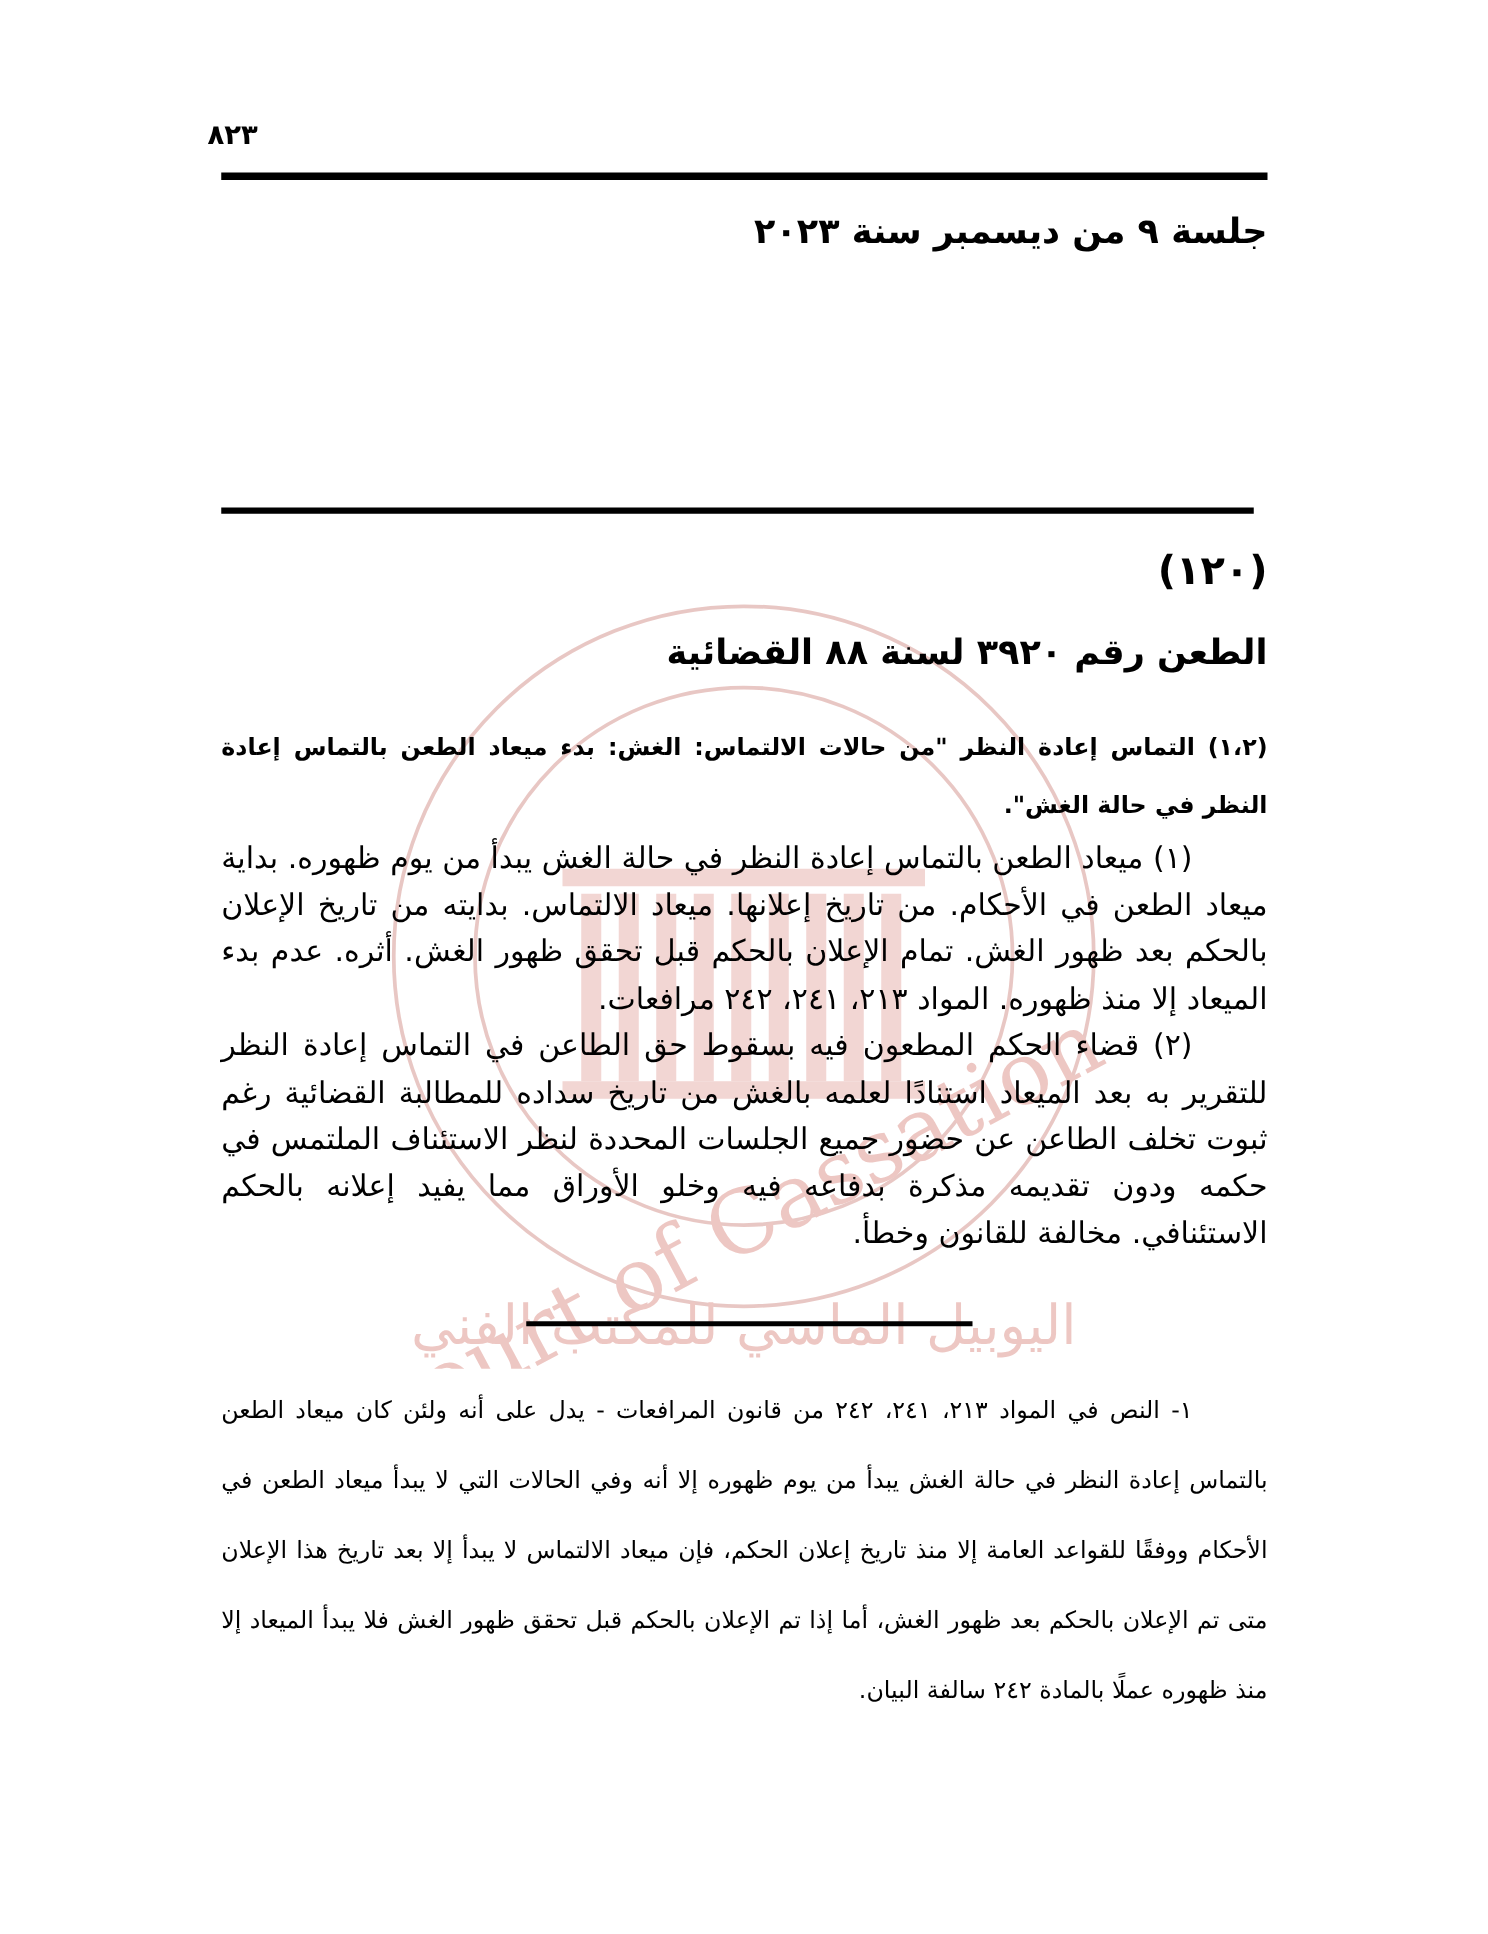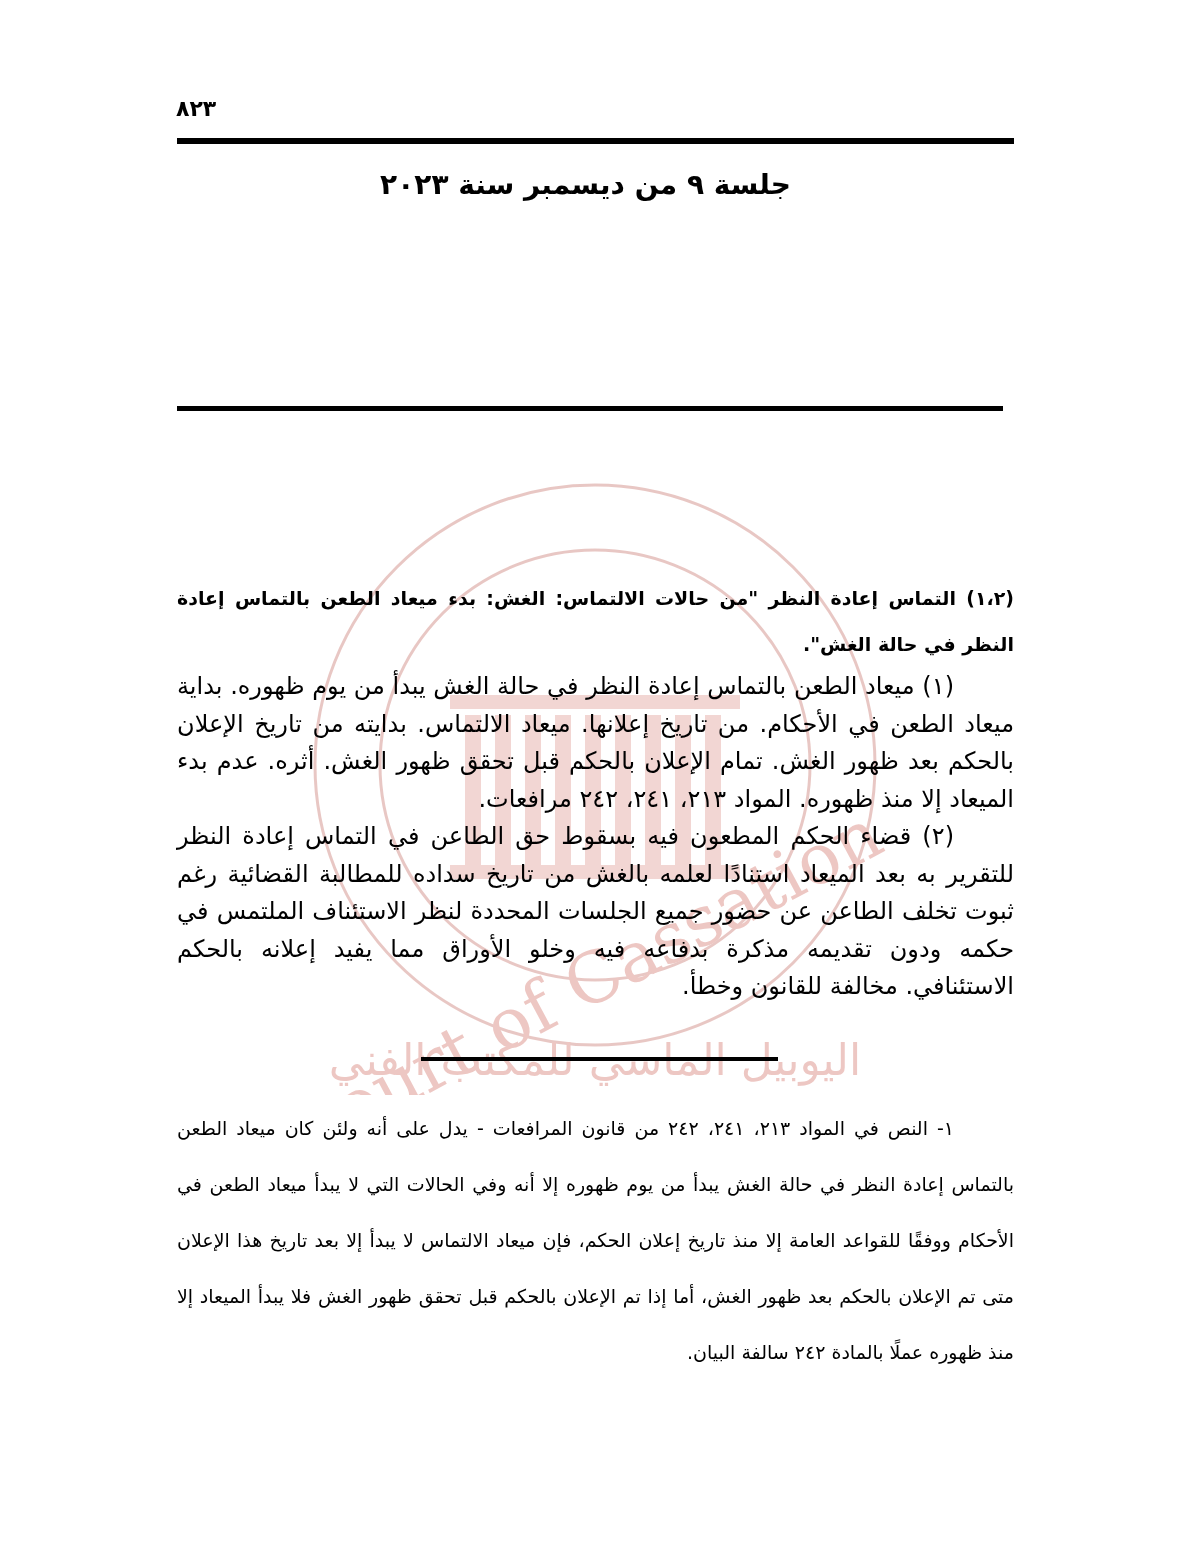--- a/index.html
+++ b/index.html
@@ -2,30 +2,30 @@
 <html lang="ar" dir="rtl"><head>
 <meta charset="utf-8">
 <style>
   html, body { margin:0; padding:0; }
   body {
     width:1190px; height:1547px; background:#ffffff; position:relative; overflow:hidden;
     font-family:"DejaVu Sans", "Liberation Sans", sans-serif; color:#000;
   }
   .page { position:absolute; left:0; top:0; width:1190px; height:1547px; }
   .page-number {
-    position:absolute; left:176px; top:96px; direction:rtl;
+    position:absolute; left:166px; top:96px; direction:rtl;
     font-family:"DejaVu Sans", sans-serif; font-size:22px; font-weight:bold;
   }
   .rule { position:absolute; background:#000; }
   .rule-top { left:177px; top:138px; width:837px; height:6px; }
   .rule-mid { left:177px; top:406px; width:826px; height:5px; }
   .rule-short { left:421px; top:1057px; width:357px; height:4px; }
 
   .center-title {
-    position:absolute; left:167px; width:837px; text-align:center; font-weight:bold;
+    position:absolute; left:177px; width:837px; font-weight:bold;
     font-family:"DejaVu Sans", sans-serif;
   }
   .session-date { top:168px; font-size:28px; }
   .ruling-num { top:437px; font-size:32px; }
   .appeal-title { top:505px; font-size:28px; }
 
   .block {
     position:absolute; left:177px; width:837px; direction:rtl; text-align:justify;
     text-align-last:right;
   }
@@ -75,20 +75,22 @@
   </svg>
 
   <div class="page-number">٨٢٣</div>
   <div class="rule rule-top"></div>
 
   <div class="center-title session-date">جلسة ٩ من ديسمبر سنة ٢٠٢٣</div>
 
 
   <div class="rule rule-mid"></div>
 
+  <div class="center-title ruling-num">(١٢٠)</div>
+  <div class="center-title appeal-title">الطعن رقم ٣٩٢٠ لسنة ٨٨ القضائية</div>
 
   <div class="block headnote-title">
     <p>(١،٢) التماس إعادة النظر "من حالات الالتماس: الغش: بدء ميعاد الطعن بالتماس إعادة النظر في حالة الغش".</p>
   </div>
 
   <div class="block headnote">
     <p>(١) ميعاد الطعن بالتماس إعادة النظر في حالة الغش يبدأ من يوم ظهوره. بداية ميعاد الطعن في الأحكام. من تاريخ إعلانها. ميعاد الالتماس. بدايته من تاريخ الإعلان بالحكم بعد ظهور الغش. تمام الإعلان بالحكم قبل تحقق ظهور الغش. أثره. عدم بدء الميعاد إلا منذ ظهوره. المواد ٢١٣، ٢٤١، ٢٤٢ مرافعات.</p>
     <p>(٢) قضاء الحكم المطعون فيه بسقوط حق الطاعن في التماس إعادة النظر للتقرير به بعد الميعاد استنادًا لعلمه بالغش من تاريخ سداده للمطالبة القضائية رغم ثبوت تخلف الطاعن عن حضور جميع الجلسات المحددة لنظر الاستئناف الملتمس في حكمه ودون تقديمه مذكرة بدفاعه فيه وخلو الأوراق مما يفيد إعلانه بالحكم الاستئنافي. مخالفة للقانون وخطأ.</p>
   </div>
 

